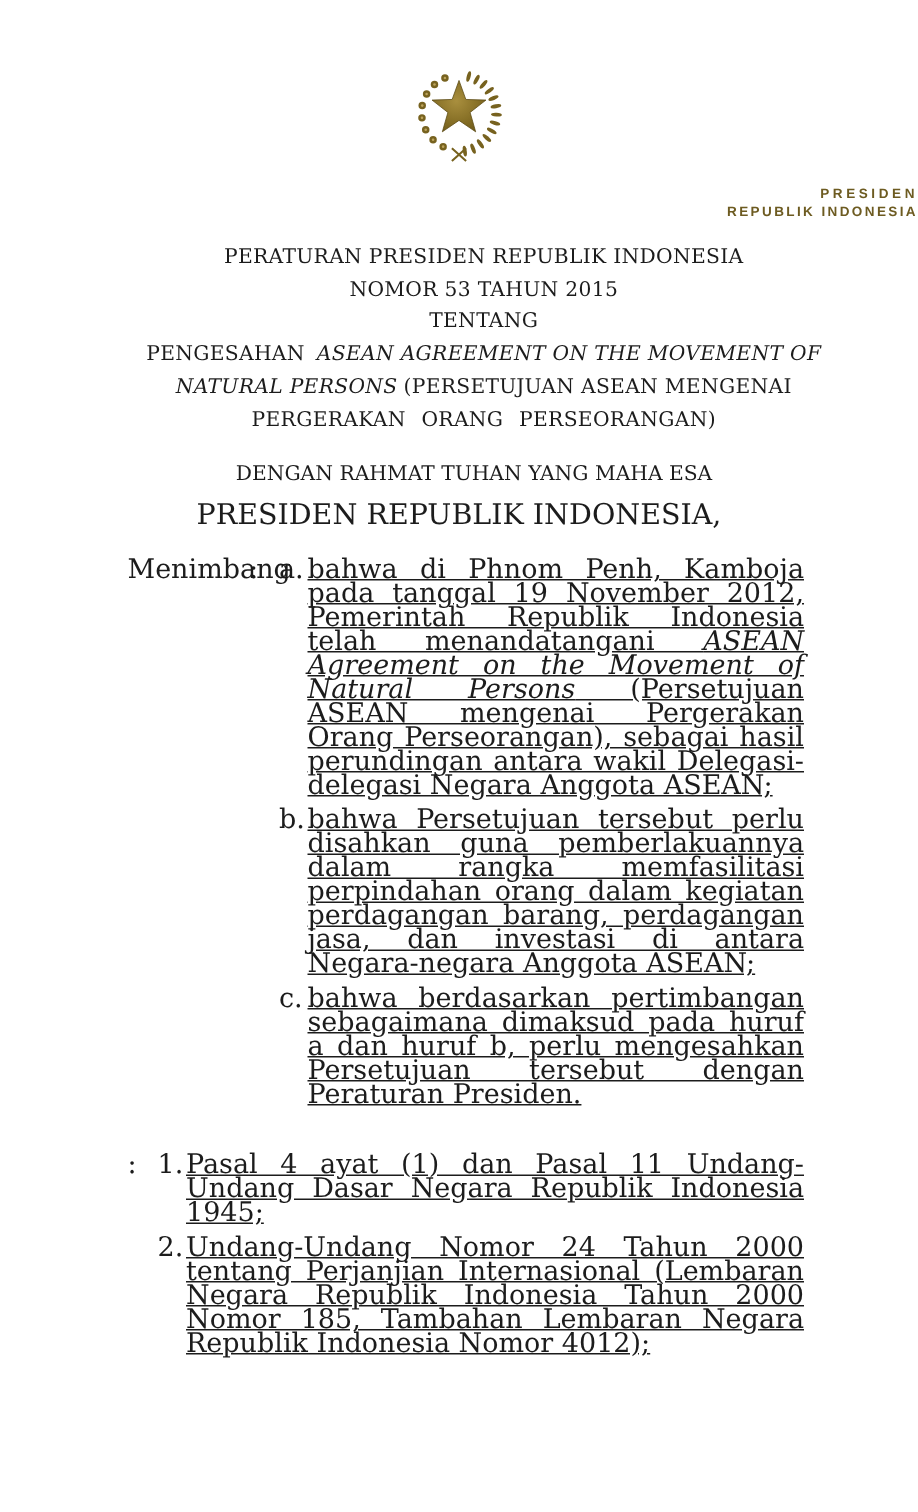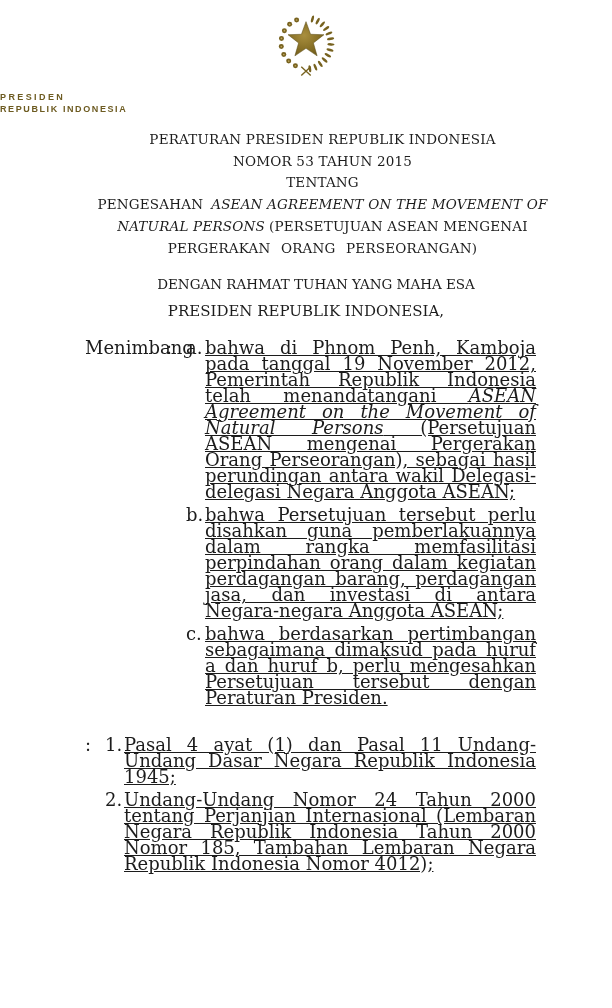--- a/index.html
+++ b/index.html
@@ -2,34 +2,34 @@
 <html><head>
 <meta charset="utf-8">
 <style>
   html, body { margin:0; padding:0; background:#ffffff; }
   .page {
     width:612px; height:1008px; margin:0 auto; position:relative;
     background:#ffffff; color:#1c1c1c;
     font-family:"DejaVu Serif", serif; overflow:hidden;
   }
   
-  .seal-wrap { text-align:left; }
+  .seal-wrap { padding-top:32px; text-align:right; }
   .seal-svg { display:block; margin:0 auto; }
   .seal-name { font-family:"Liberation Sans", sans-serif; font-weight:bold; color:#6d5b21; }
   .seal-line1 { font-size:9px; letter-spacing:2.4px; margin-top:4px; line-height:11px; }
   .seal-line2 { font-size:9px; letter-spacing:1.6px; margin-top:1px; line-height:11px; }
   
   .title-block { margin-top:14px; text-align:center; font-size:13.5px; letter-spacing:0.2px;padding-left:33px; }
   .t-line { line-height:21.7px; white-space:nowrap; }
   .t-wide { word-spacing:6px; }
   .em { font-style:italic; }
   .t4-em { margin-left:8px; }
   .t5-post { margin-left:4px; }
   .invocation { margin-top:18px; text-align:center; font-size:13.5px; line-height:14px;padding-left:20px; }
-  .authority  { margin-top:13px; text-align:center; font-size:15px; line-height:14px; }
+  .authority  { margin-top:13px; text-align:center; font-size:19px; line-height:14px; }
   
   .clause { display:flex; margin-left:85px; margin-right:76px; font-size:18px; }
   .menimbang { margin-top:22px; }
   .mengingat { margin-top:31px; }
   .c-label { width:81px; line-height:16px; }
   .c-colon { width:20px; line-height:16px; }
   .c-items { flex:1; }
   .item { display:flex; margin-bottom:7px; }
   .item:last-child { margin-bottom:0; }
   .i-marker { width:19px; line-height:16px; }

